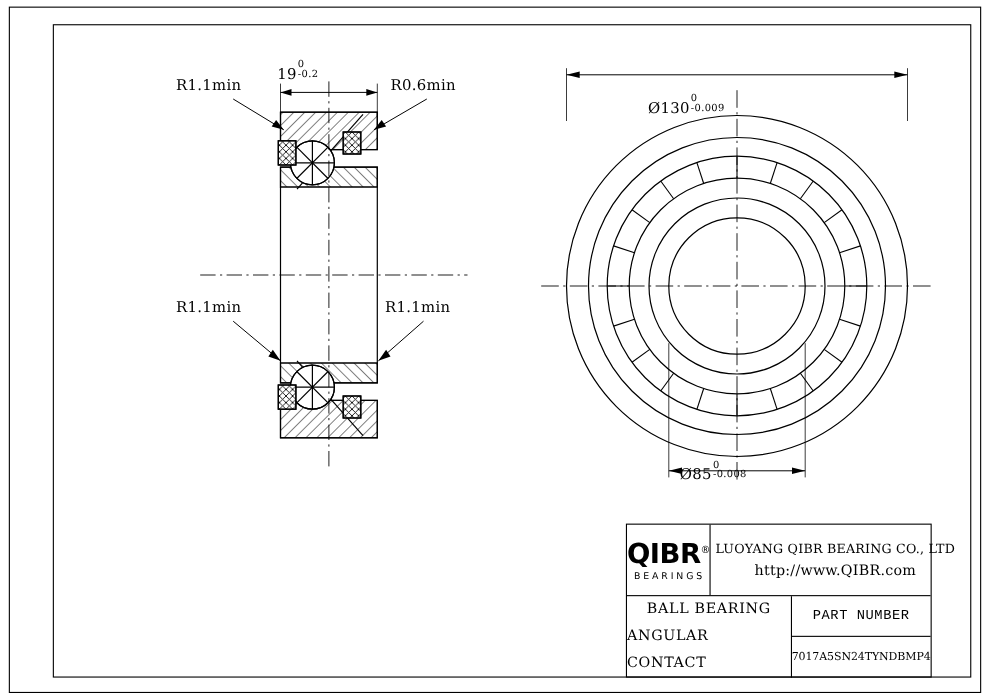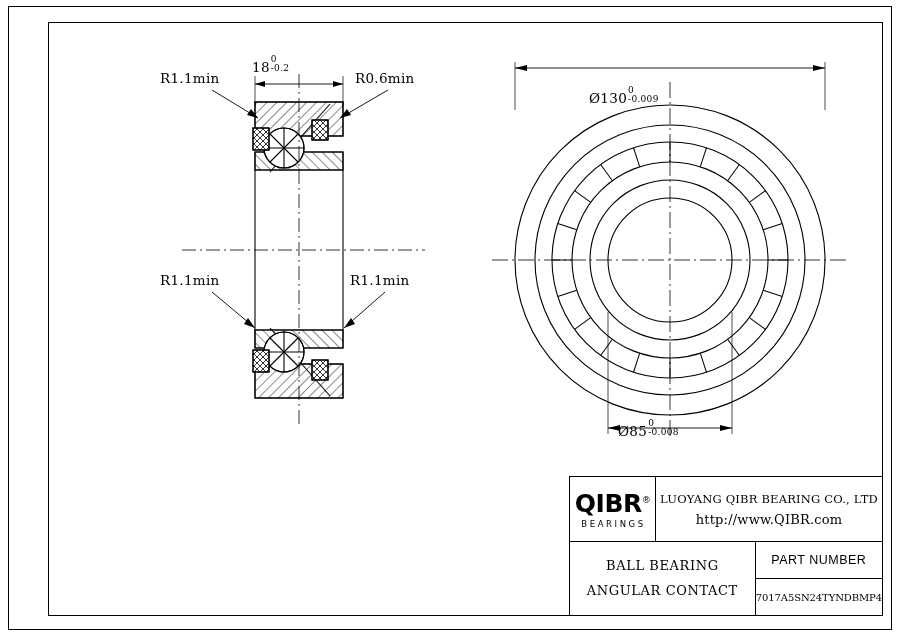--- a/index.html
+++ b/index.html
@@ -75,21 +75,21 @@
     top: 50px;
     width: 370px;
     height: 400px;
   }
 
   
   #titleblock {
     position: absolute;
     left: 569px;
     top: 476px;
-    width: 314px;
+    width: 278px;
     height: 140px;
     border: 1px solid #000;
     box-sizing: border-box;
   }
   #tb-top {
     position: relative;
     height: 65px;
     border-bottom: 1px solid #000;
     box-sizing: border-box;
     display: flex;
@@ -172,21 +172,21 @@
     display: flex;
     flex-direction: column;
   }
   #tb-part-label {
     height: 37px;
     border-bottom: 1px solid #000;
     box-sizing: border-box;
     display: flex;
     align-items: center;
     justify-content: center;
-    font-family: Liberation Sans, sans-serif;
+    font-family: Liberation Mono, monospace;
     font-size: 12.5px;
     letter-spacing: .5px;
   }
   #tb-part-value {
     height: 37px;
     display: flex;
     align-items: center;
     justify-content: center;
     font-family: "DejaVu Serif", serif;
     font-size: 10px;
@@ -282,21 +282,21 @@
 
         <line x1="42" y1="232" x2="85" y2="268" stroke-width="0.9"></line>
         <path d="M85 268 L74 264 L78 258 Z" fill="#000" stroke="none"></path>
 
         <line x1="215" y1="232" x2="174" y2="268" stroke-width="0.9"></line>
         <path d="M174 268 L185 264 L181 258 Z" fill="#000" stroke="none"></path>
       </g>
     </svg>
 
     <div class="lbl" style="left:82px; top:-4px;">
-      <span>18</span><span class="tol"><span class="up">0</span><span class="dn">-0.2</span></span>
+      <span>19</span><span class="tol"><span class="up">0</span><span class="dn">-0.2</span></span>
     </div>
 
     <div class="lbl" style="left:-10px; top:10px;">R1.1min</div>
     <div class="lbl" style="left:185px; top:10px;">R0.6min</div>
     <div class="lbl" style="left:-10px; top:212px;">R1.1min</div>
     <div class="lbl" style="left:180px; top:212px;">R1.1min</div>
   </div>
 
   <div id="face">
     <svg width="370" height="400" viewBox="0 0 370 400">

